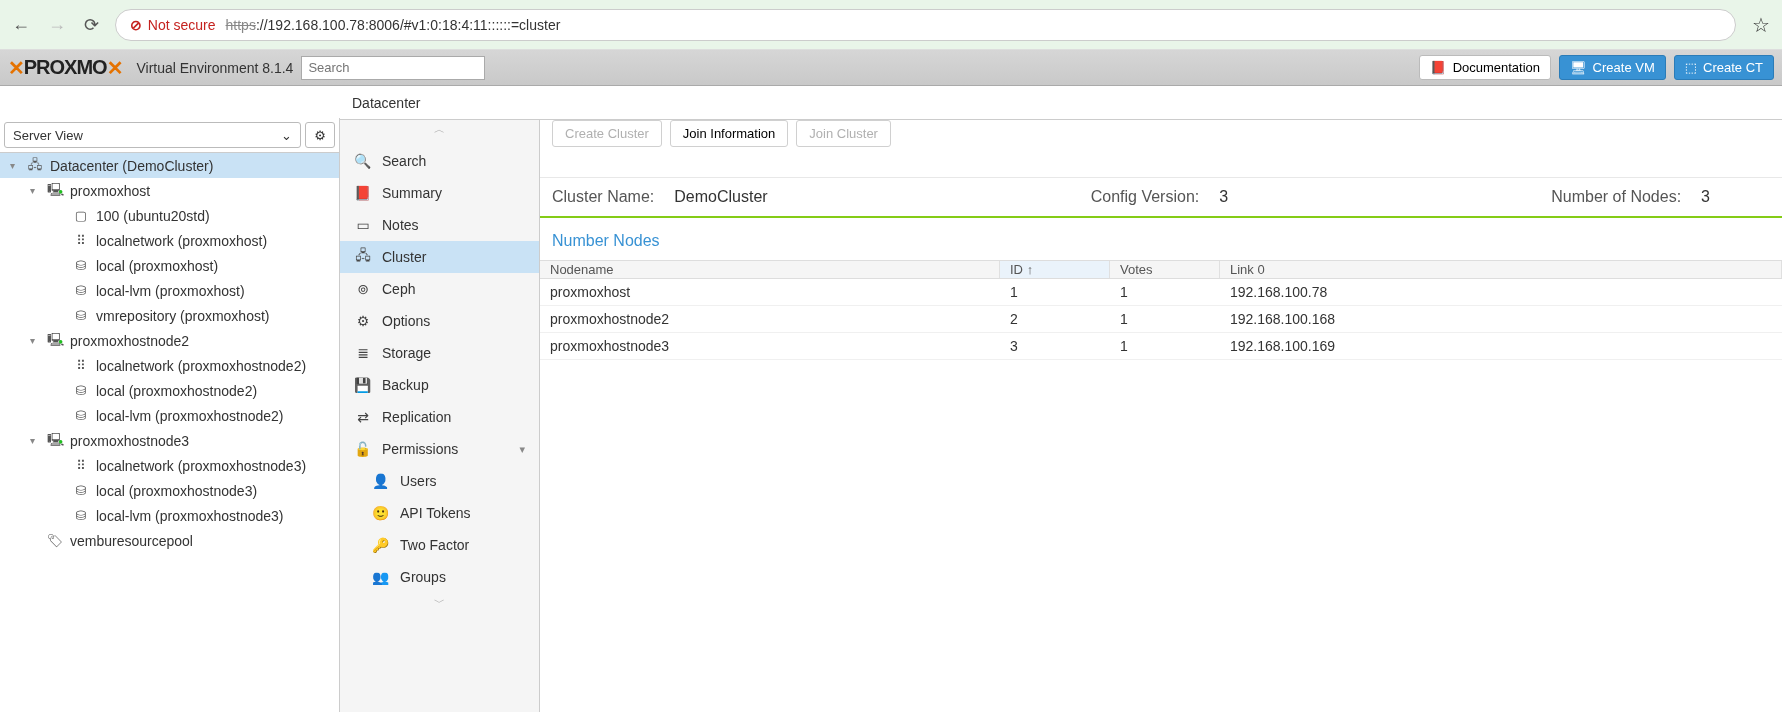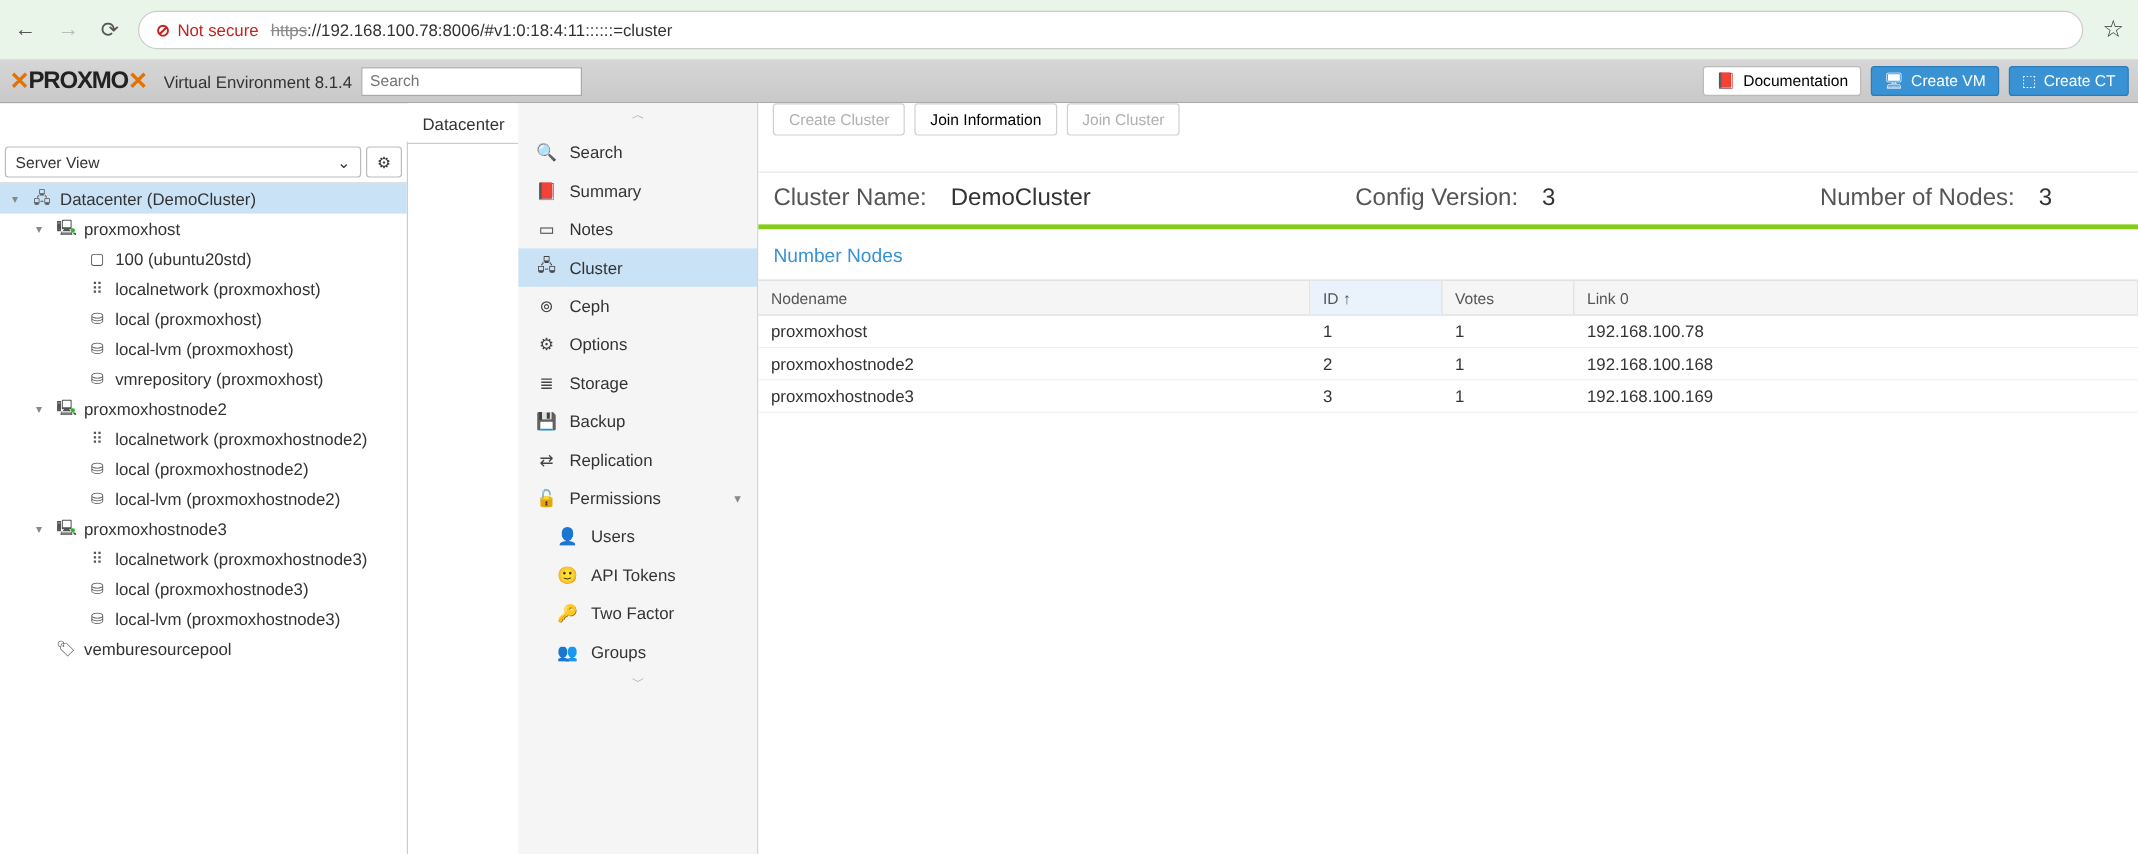--- a/index.html
+++ b/index.html
@@ -55,28 +55,28 @@
 .menu-item.sub { padding-left: 32px; }
 .menu-icon { width: 18px; text-align: center; color: #444; }
 .menu-chev { margin-left: auto; color: #888; font-size: 11px; }
 
 
 .main { flex: 1; background: #fff; display: flex; flex-direction: column; }
 .section-title { color: #3892d4; font-size: 16px; padding: 14px 12px 10px; }
 .toolbar { padding: 0 12px 30px; display: flex; gap: 8px; border-bottom: 1px solid #e8e8e8; }
 .tbtn { background: #fff; border: 1px solid #d0d0d0; border-radius: 3px; padding: 5px 12px; font-size: 13px; cursor: pointer; }
 .tbtn.disabled { color: #b0b0b0; cursor: default; }
-.info-row { display: flex; padding: 10px 12px; font-size: 20px; gap: 10px; border-bottom: 4px solid #84cc16; text-align: center; }
+.info-row { display: flex; padding: 10px 12px; font-size: 16px; gap: 10px; border-bottom: 2px solid #84cc16; text-align: center; }
 .info-label { color: #555; }
 .info-val { margin-right: 60px; }
 .info-row .group { display: flex; gap: 20px; }
 
 
 .grid { flex: 1; }
-.grid-head { display: flex; background: #f5f5f5; border-bottom: 1px solid #ddd; border-top: 1px solid #ddd; height: 30px; align-items: center; font-size: 13px; color: #555; }
+.grid-head { display: flex; background: #f5f5f5; border-bottom: 1px solid #ddd; border-top: 1px solid #ddd; height: 19px; align-items: center; font-size: 13px; color: #555; }
 .grid-head .col { padding: 0 10px; border-right: 1px solid #e0e0e0; height: 100%; display: flex; align-items: center; }
 .grid-head .col.sorted { background: #eaf3fb; }
 .grid-row { display: flex; height: 27px; align-items: center; border-bottom: 1px solid #f0f0f0; font-size: 14px; }
 .grid-row .col { padding: 0 10px; }
 .col-name { flex: 0 0 460px; }
 .col-id { flex: 0 0 110px; }
 .col-votes { flex: 0 0 110px; }
 .col-link { flex: 1; }
 </style>
 </head>
@@ -209,21 +209,21 @@
           <span>local-lvm (proxmoxhostnode3)</span>
         </div>
         <div class="tree-row indent-1">
           <span class="expander"></span>
           <span class="tree-icon ">🏷</span>
           <span>vemburesourcepool</span>
         </div>
       </div>
   </div>
 
-  <div style="flex:1;display:flex;flex-direction:row">
+  <div style="flex:1;display:flex;flex-direction:column">
     <div class="breadcrumb">Datacenter</div>
     <div style="flex:1;display:flex">
 
       <div class="mid">
         <div class="mid-arrow-up">︿</div>
         <div class="mid-list" id="menu">
             <div class="menu-item">
               <span class="menu-icon">🔍</span>
               <span>Search</span>
             </div>

